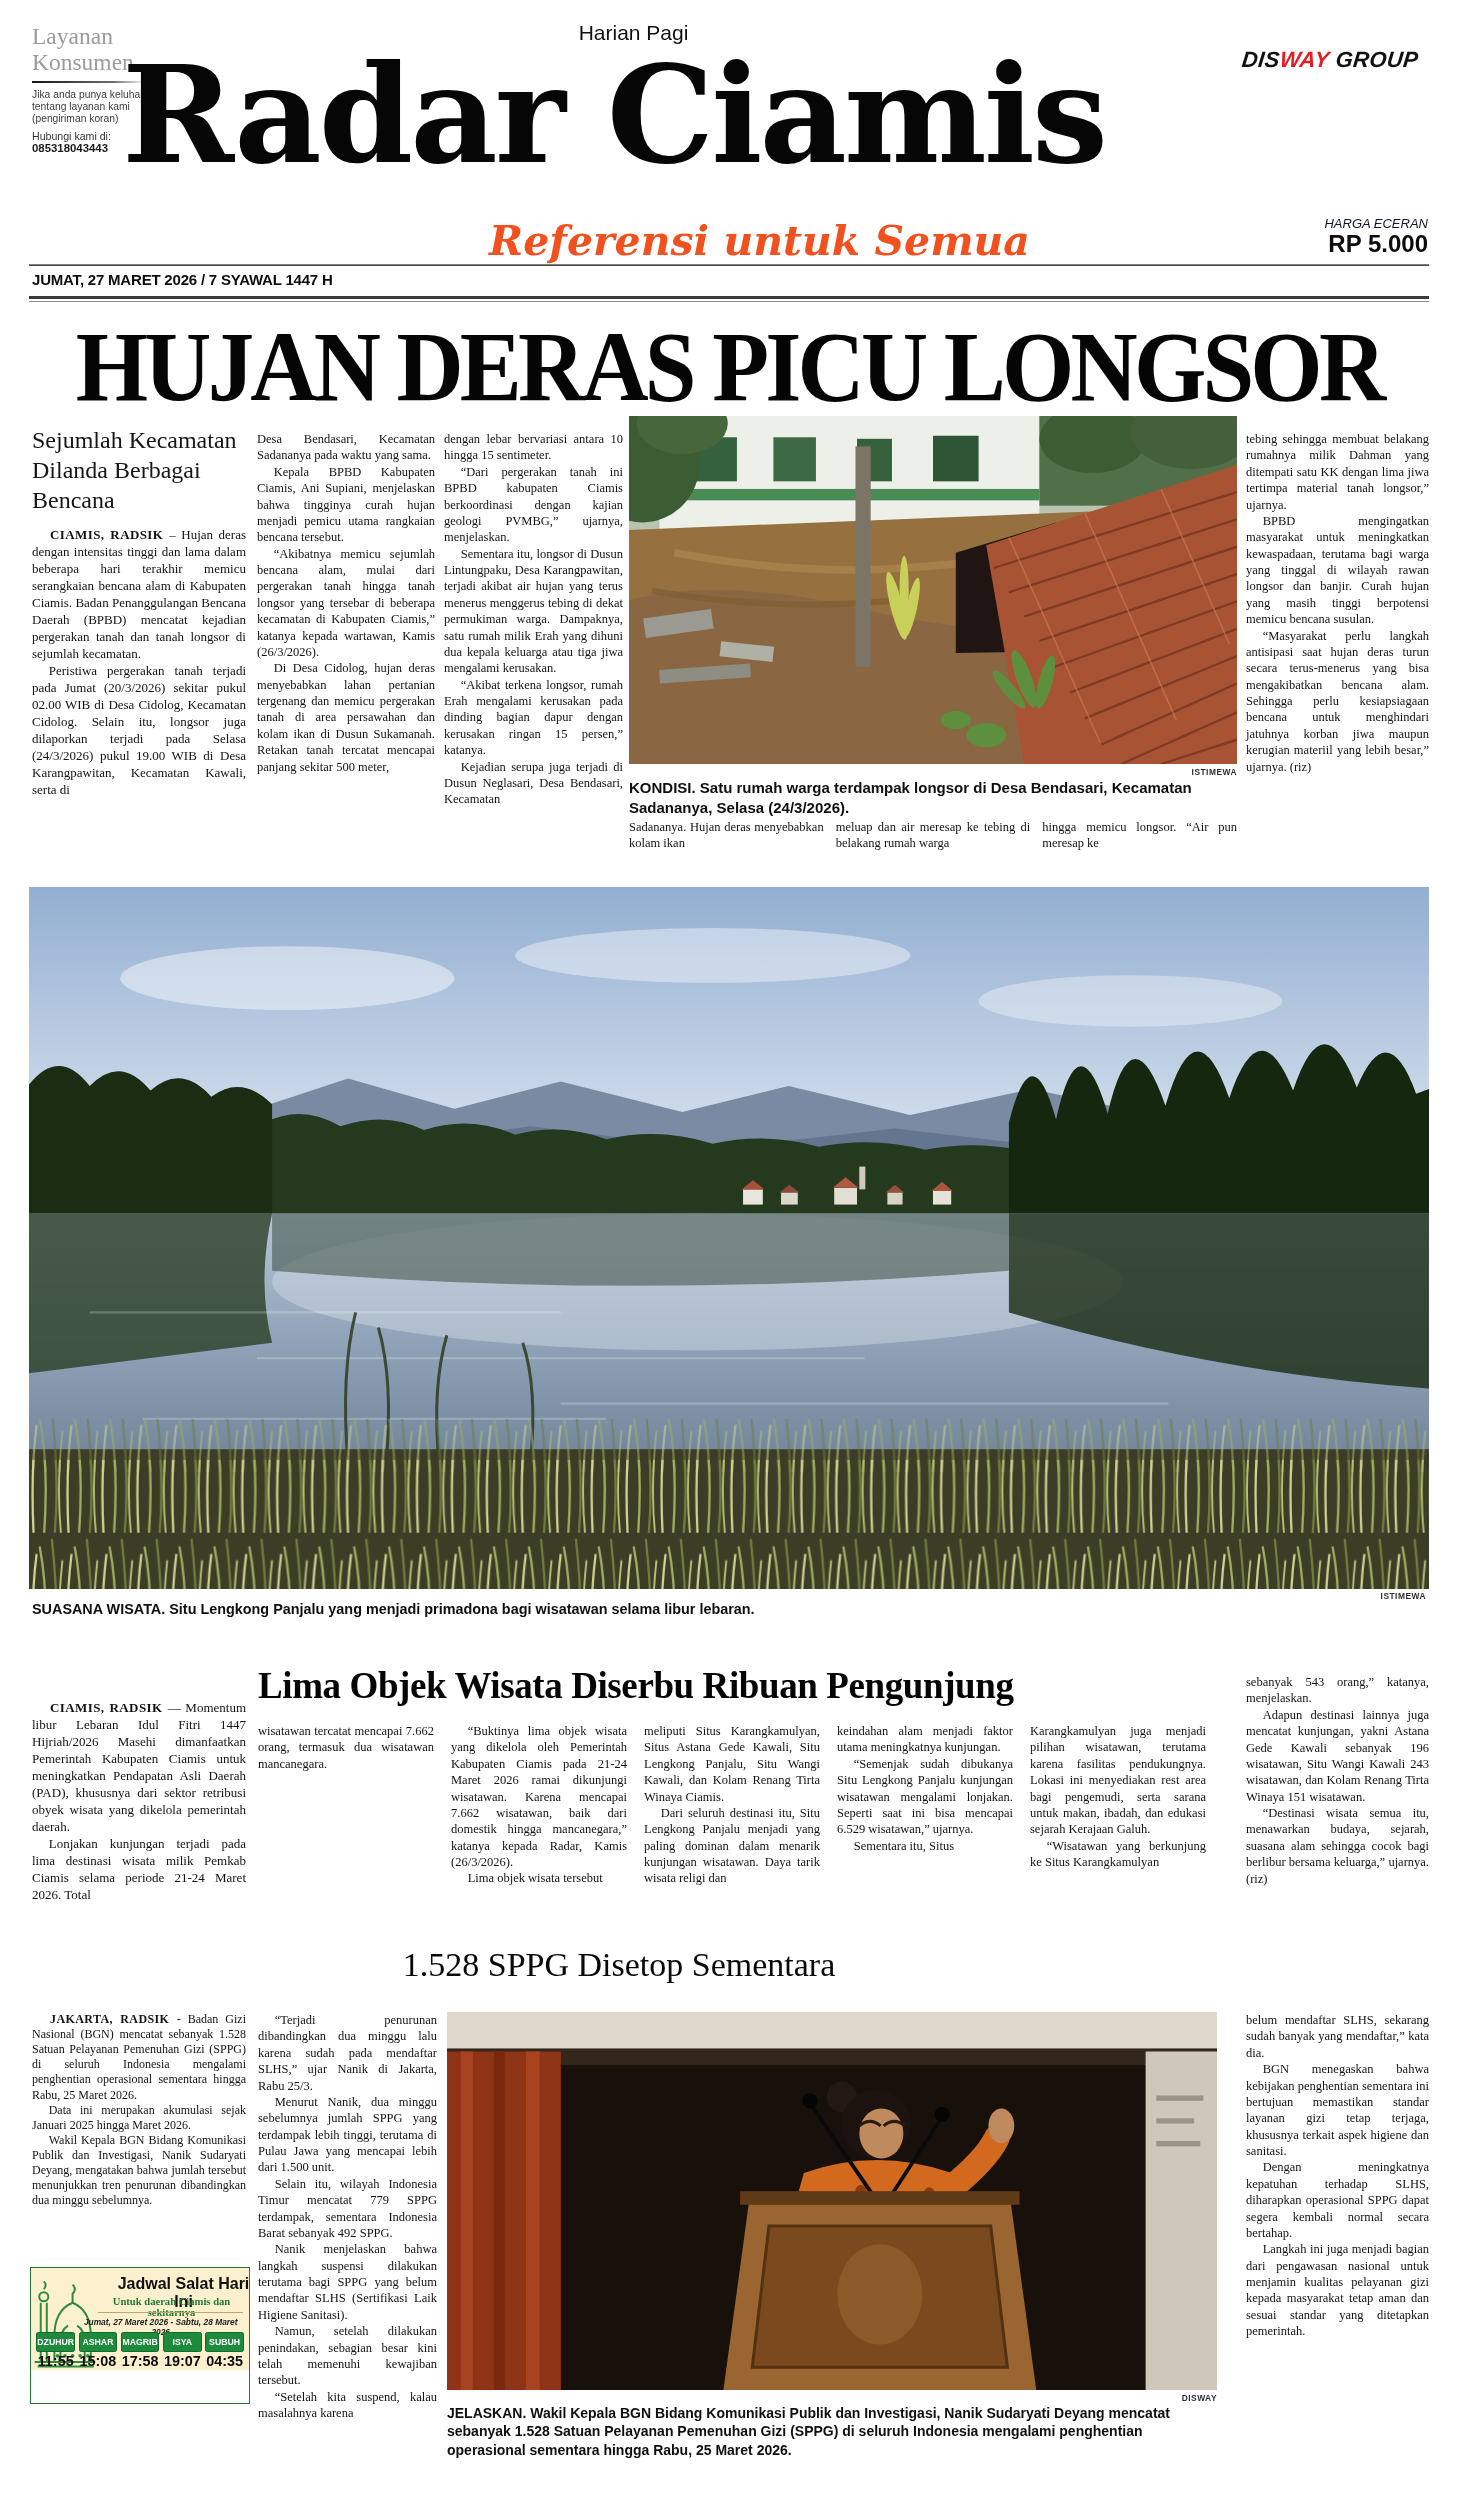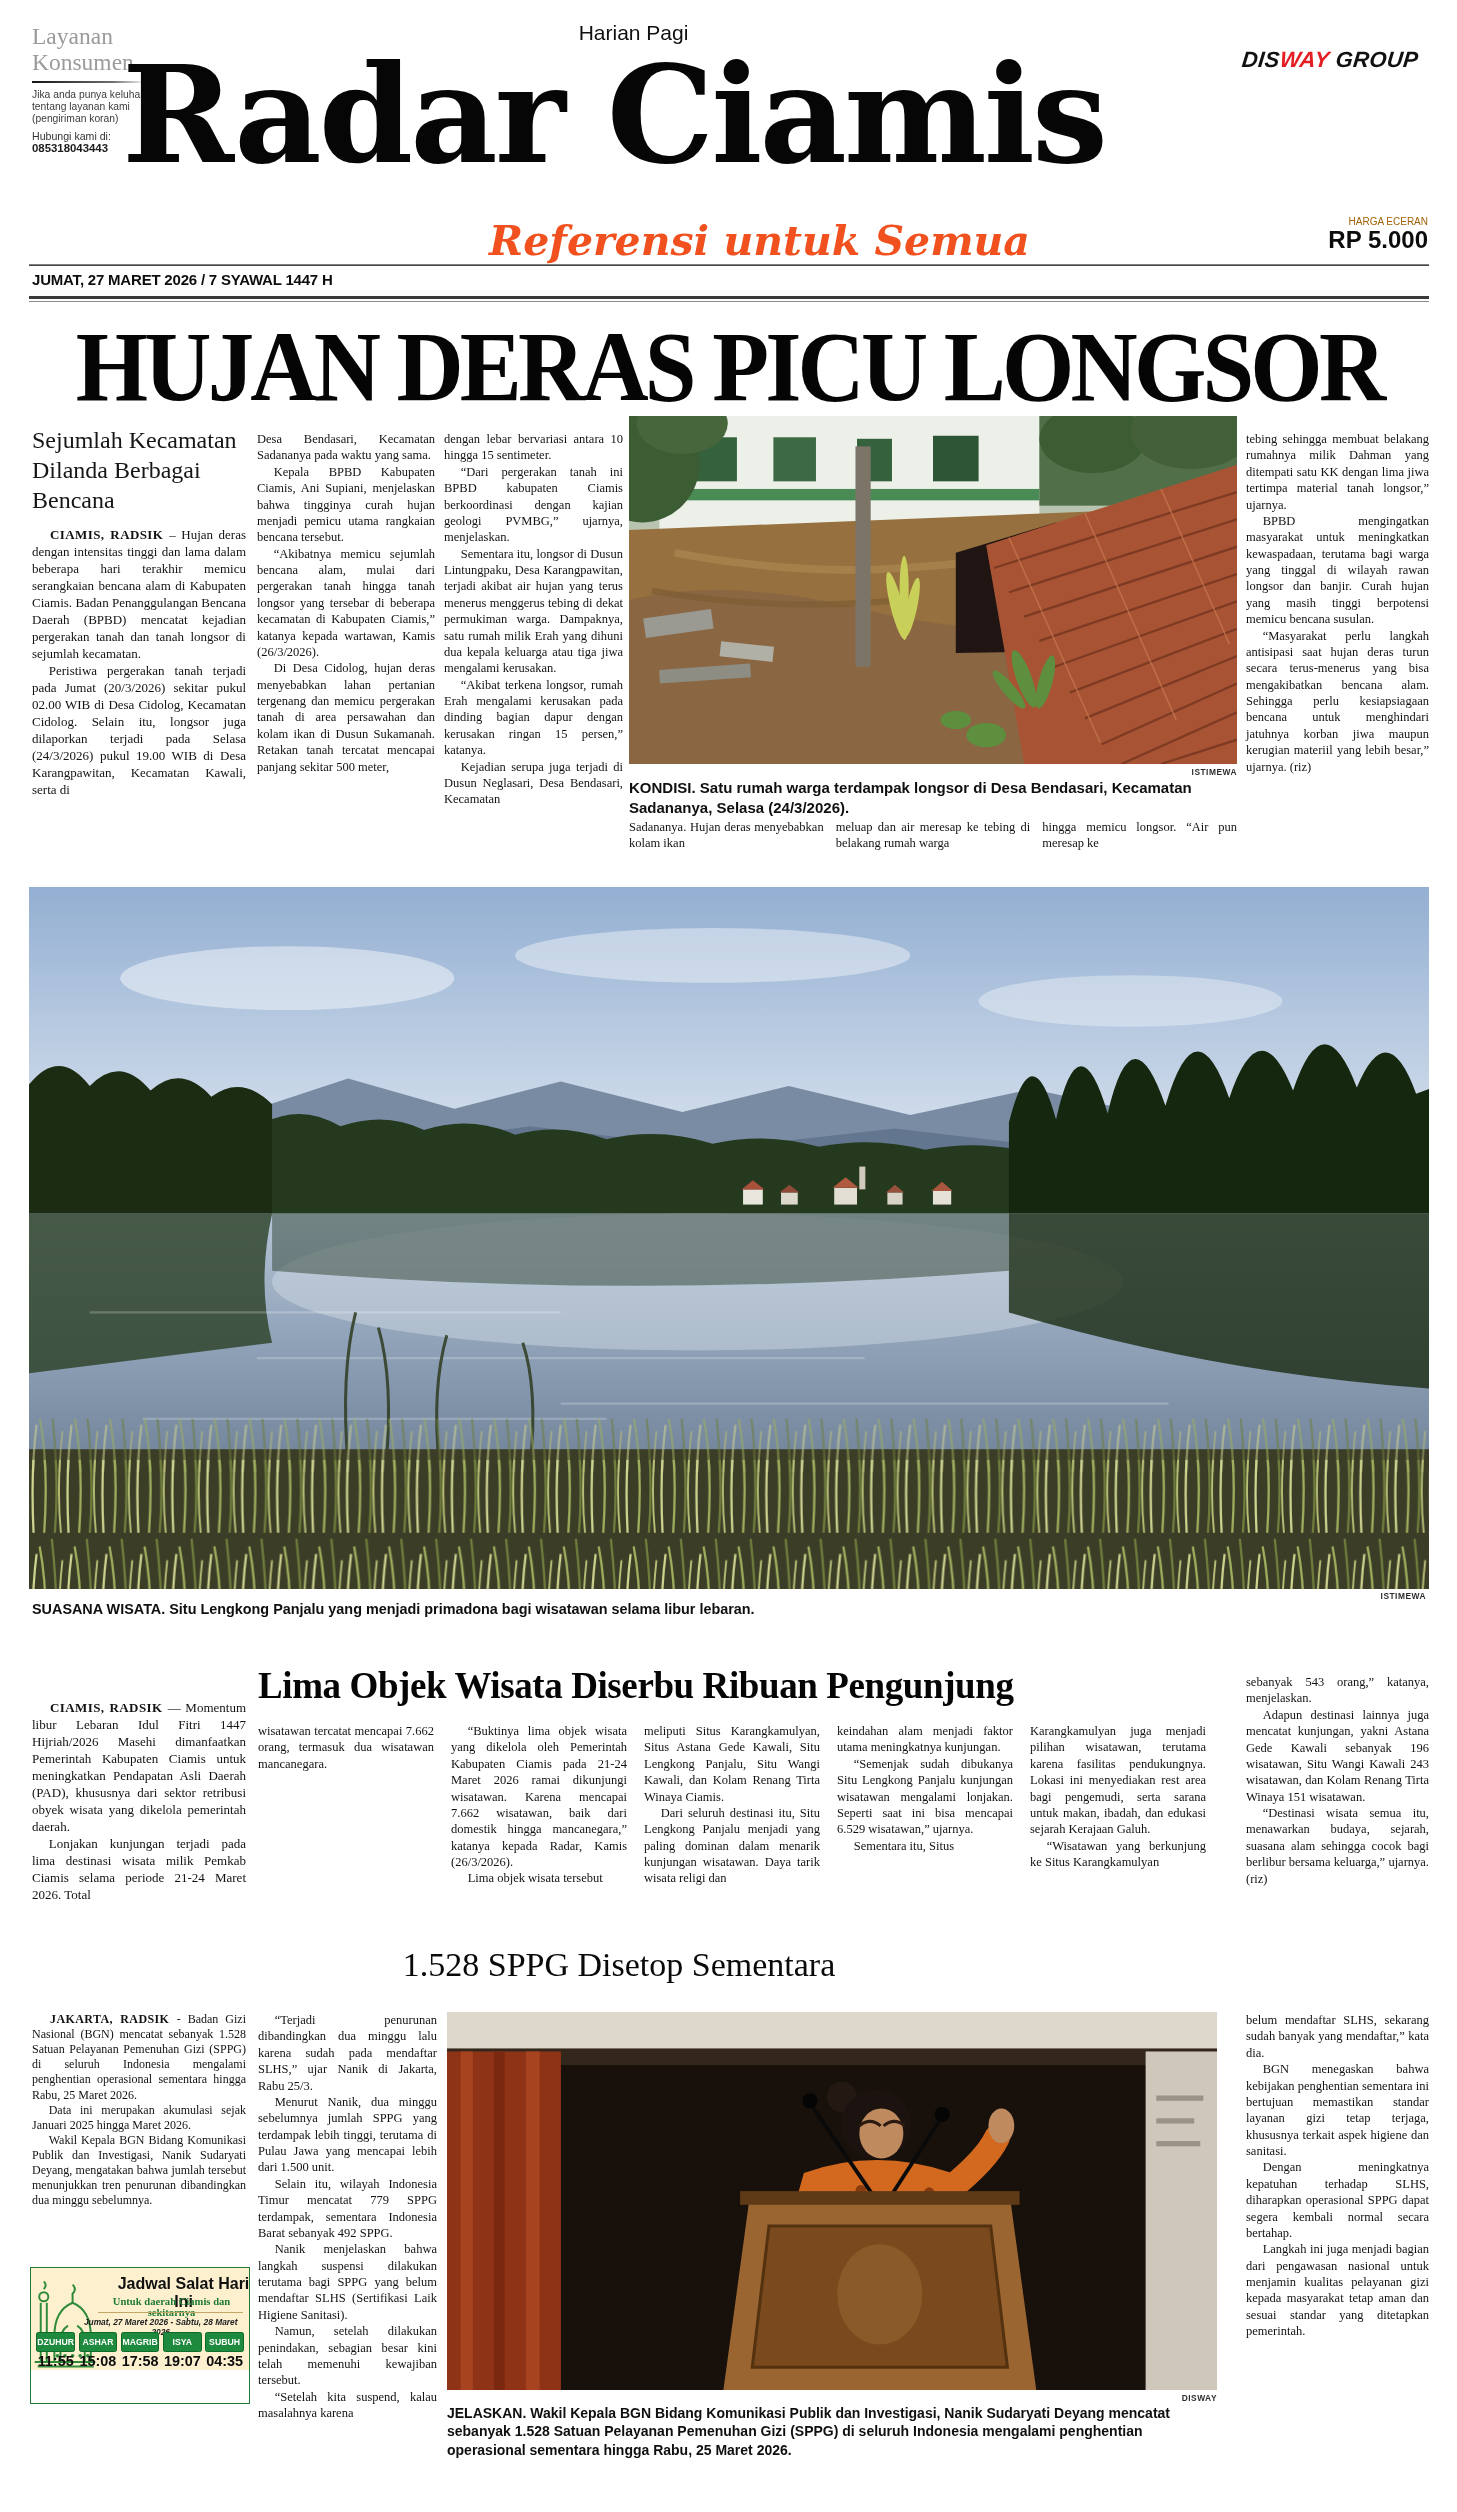--- a/index.html
+++ b/index.html
@@ -18,21 +18,21 @@
       font-family:"Liberation Sans",sans-serif;font-size:21px;color:#101010;}
   .masthead{position:absolute;left:122px;top:44px;width:1215px;text-align:left;
       font-family:"DejaVu Serif",serif;font-weight:bold;font-size:135px;line-height:1.05;
       letter-spacing:-3px;color:#060606;}
   .tagline{position:absolute;left:425px;top:217px;width:669px;text-align:center;
       font-family:"DejaVu Serif",serif;font-style:italic;font-weight:bold;font-size:41px;color:#f0511e;}
   .disway{position:absolute;right:40px;top:47px;font-family:"Liberation Sans",sans-serif;
       font-style:italic;font-weight:bold;font-size:22px;letter-spacing:0.4px;transform:skewX(-6deg);}
   .disway .w{color:#e31e24;}
   .priceblock{position:absolute;right:30px;top:216px;text-align:right;font-family:"Liberation Sans",sans-serif;}
-  .pricelabel{font-size:10px;color:#a16207;}
+  .pricelabel{font-size:13px;color:#0f172a;font-style:italic;}
   .price{font-size:24px;font-weight:bold;color:#0c0c0c;line-height:1.05;}
   .rule-top{position:absolute;left:29px;right:29px;top:264px;height:2.3px;
       background:linear-gradient(to bottom,#9a9a9a,#2b2b2b);}
   .dateline{position:absolute;left:32px;top:271px;font-family:"Liberation Sans",sans-serif;
       font-weight:bold;font-size:15px;letter-spacing:-0.2px;color:#0e0e0e;}
   .rule-double{position:absolute;left:29px;right:29px;top:296px;height:2.3px;
       border-top:3.8px solid #3a3a3a;border-bottom:1.5px solid #8a8a8a;}
   
   .headline1{position:absolute;left:29px;top:308px;width:1400px;text-align:center;white-space:nowrap;
       font-family:"Liberation Serif",serif;font-weight:bold;font-size:93px;letter-spacing:-3.8px;

